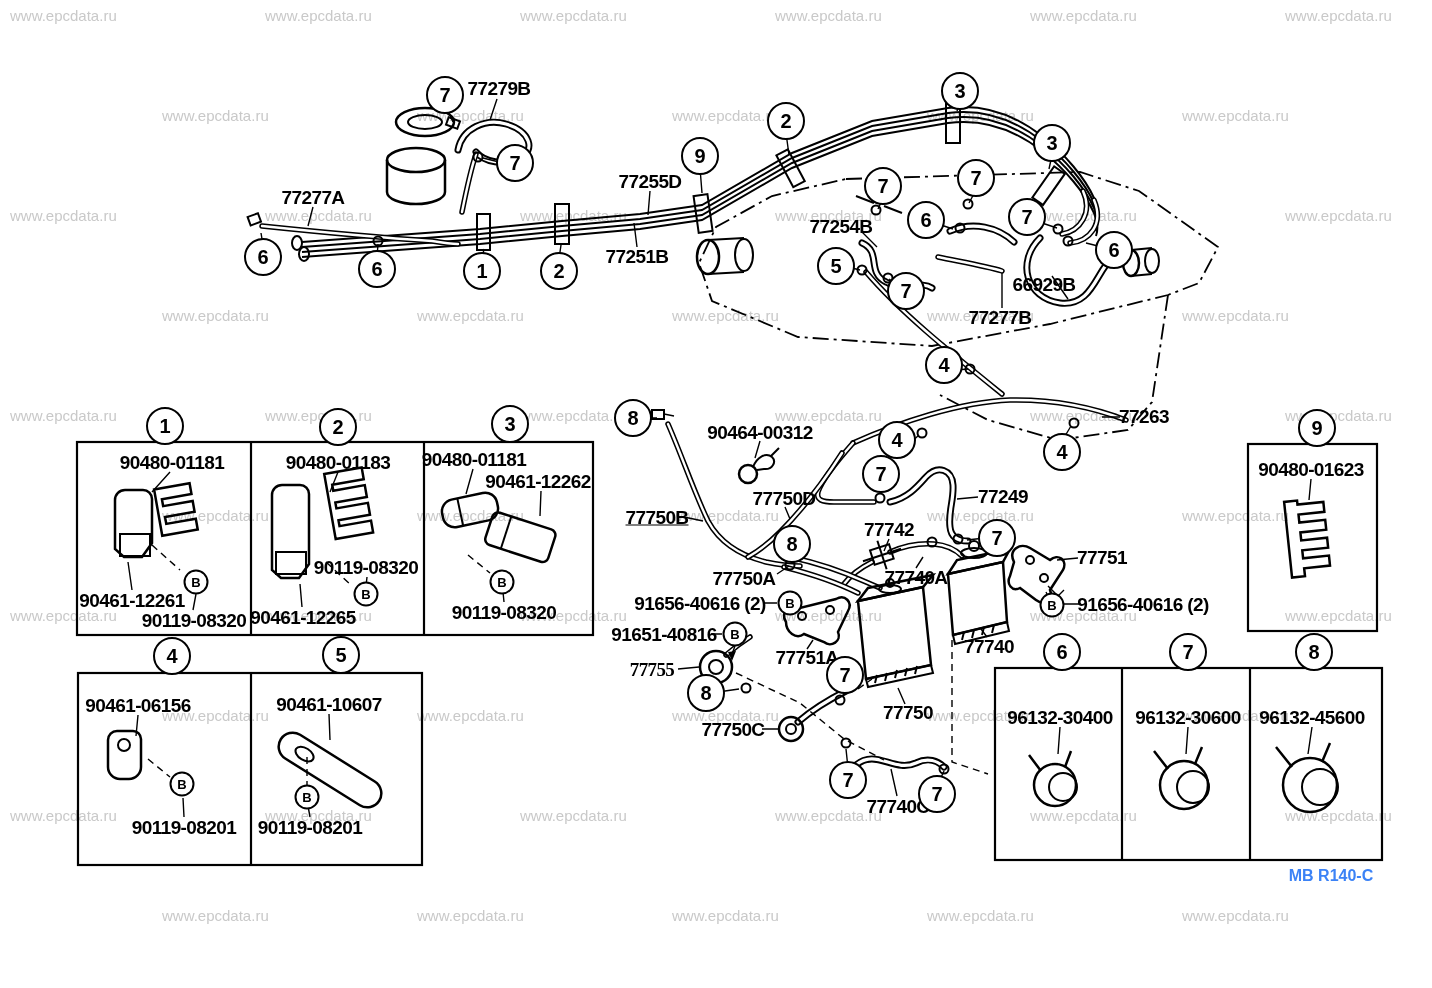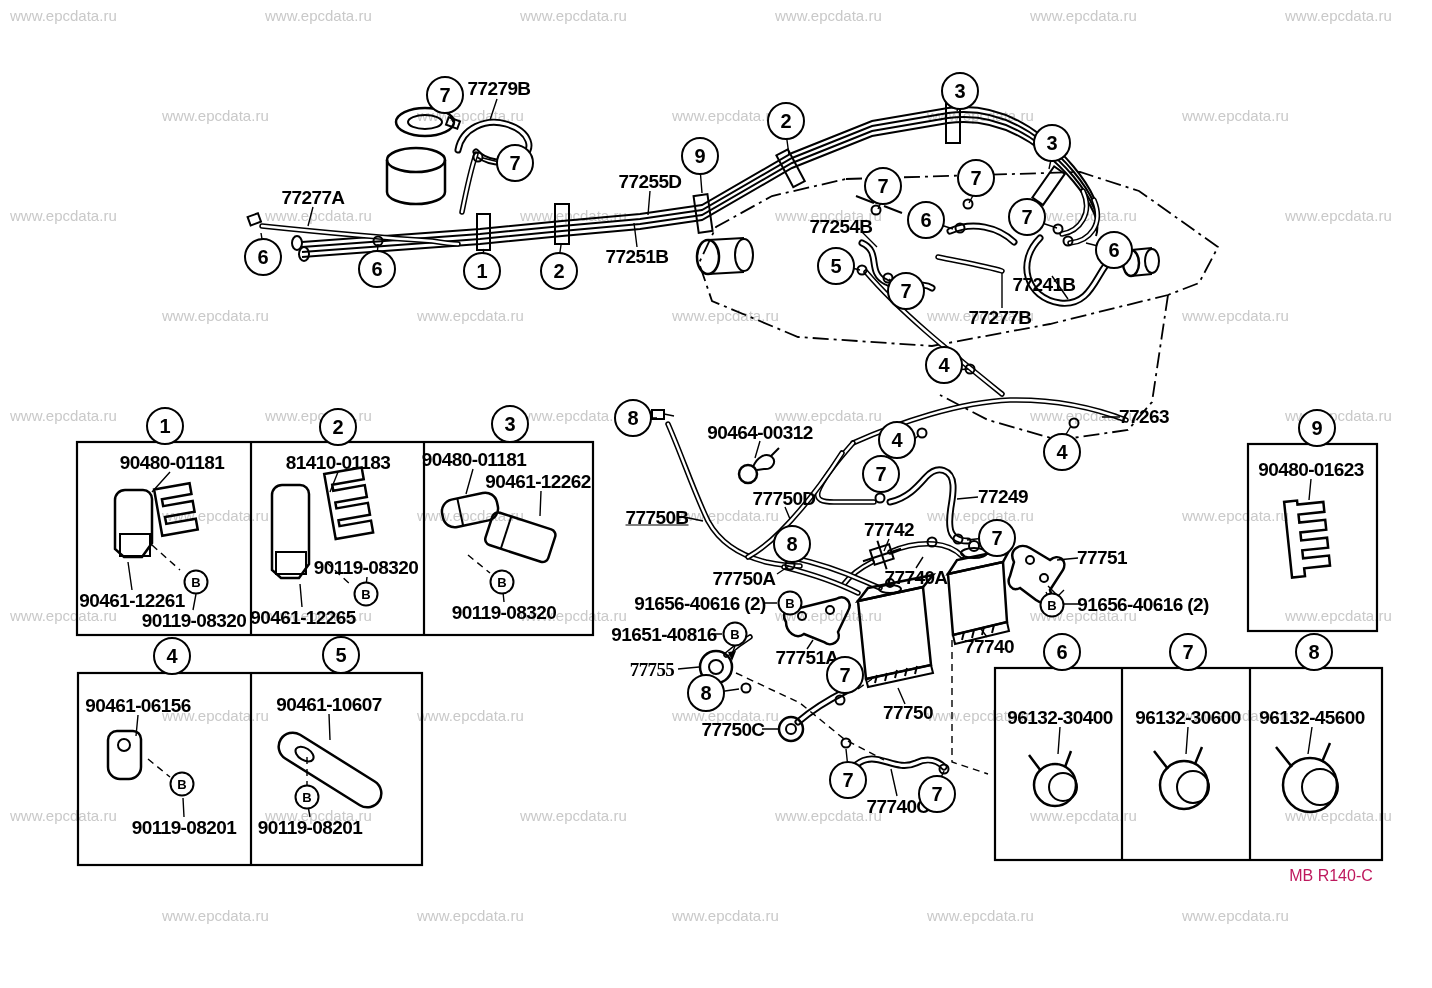--- a/index.html
+++ b/index.html
@@ -10,21 +10,21 @@
   #art{position:absolute;left:0;top:0;z-index:2;}
   #overlay{position:absolute;inset:0;z-index:3;}
   .plabel{position:absolute;transform:translate(-50%,-50%);font-weight:bold;font-size:19px;
           letter-spacing:-0.6px;color:#000;white-space:nowrap;line-height:1;}
   .callout{position:absolute;width:34px;height:34px;border:2.5px solid #000;border-radius:50%;
            background:#fff;display:flex;align-items:center;justify-content:center;
            font-weight:bold;font-size:20px;color:#000;transform:translate(-50%,-50%);line-height:1;}
   .bmark{position:absolute;width:21px;height:21px;border:2px solid #000;border-radius:50%;
          background:#fff;display:flex;align-items:center;justify-content:center;
          font-weight:bold;font-size:13px;color:#000;transform:translate(-50%,-50%);line-height:1;}
-  .code{position:absolute;transform:translate(-50%,-50%);font-weight:normal;font-size:16px;color:#be185d;white-space:nowrap;}
+  .code{position:absolute;transform:translate(-50%,-50%);font-weight:bold;font-size:16px;color:#3b82f6;white-space:nowrap;}
   
   .st  {stroke:#000;stroke-width:2;fill:none;}
   .st25{stroke:#000;stroke-width:2.5;fill:none;}
   .hs  {stroke:#000;stroke-width:7;fill:none;stroke-linecap:round;}
   .hc  {stroke:#fff;stroke-width:3.2;fill:none;stroke-linecap:round;}
   .ps  {stroke:#000;stroke-width:5.5;fill:none;stroke-linecap:round;}
   .pc  {stroke:#fff;stroke-width:2.4;fill:none;stroke-linecap:round;}
   .ln  {stroke:#000;stroke-width:1.4;fill:none;}
   .dsh {stroke:#000;stroke-width:1.4;fill:none;stroke-dasharray:7 5;}
   .phan{stroke:#000;stroke-width:1.8;fill:none;stroke-dasharray:16 5 3 5;}
@@ -361,21 +361,21 @@
     </g>
   </svg>
 
   <div id="overlay">
     <div class="code" style="left:1331px;top:876px;">MB R140-C</div>
   <div class="plabel" style="left: 499px; top: 88px;">77279B</div>
       <div class="plabel" style="left: 313px; top: 197px;">77277A</div>
       <div class="plabel" style="left: 650px; top: 181px;">77255D</div>
       <div class="plabel" style="left: 637px; top: 256px;">77251B</div>
       <div class="plabel" style="left: 841px; top: 226px;">77254B</div>
-      <div class="plabel" style="left: 1044px; top: 284px;">77241B</div>
+      <div class="plabel" style="left: 1044px; top: 284px;">66929B</div>
       <div class="plabel" style="left: 1000px; top: 317px;">77277B</div>
       <div class="plabel" style="left: 1144px; top: 416px;">77263</div>
       <div class="plabel" style="left: 760px; top: 432px;">90464-00312</div>
       <div class="plabel" style="left: 784px; top: 498px;">77750D</div>
       <div class="plabel" style="left: 657px; top: 517px; text-decoration: underline;">77750B</div>
       <div class="plabel" style="left: 1003px; top: 496px;">77249</div>
       <div class="plabel" style="left: 889px; top: 529px;">77742</div>
       <div class="plabel" style="left: 1102px; top: 557px; text-align: center;">77751</div>
       <div class="plabel" style="left: 744px; top: 578px;">77750A</div>
       <div class="plabel" style="left: 916px; top: 577px;">77740A</div>
@@ -384,21 +384,21 @@
       <div class="plabel" style="left: 664px; top: 634px;">91651-40816</div>
       <div class="plabel" style="left: 807px; top: 657px;">77751A</div>
       <div class="plabel" style="left: 989px; top: 646px;">77740</div>
       <div class="plabel" style="left: 652px; top: 669px; font-family: Liberation Serif, serif;">77755</div>
       <div class="plabel" style="left: 908px; top: 712px;">77750</div>
       <div class="plabel" style="left: 733px; top: 729px;">77750C</div>
       <div class="plabel" style="left: 898px; top: 806px;">77740C</div>
       <div class="plabel" style="left: 172px; top: 462px;">90480-01181</div>
       <div class="plabel" style="left: 132px; top: 600px;">90461-12261</div>
       <div class="plabel" style="left: 194px; top: 620px;">90119-08320</div>
-      <div class="plabel" style="left: 338px; top: 462px;">81410-01183</div>
+      <div class="plabel" style="left: 338px; top: 462px;">90480-01183</div>
       <div class="plabel" style="left: 366px; top: 567px;">90119-08320</div>
       <div class="plabel" style="left: 303px; top: 617px;">90461-12265</div>
       <div class="plabel" style="left: 474px; top: 459px;">90480-01181</div>
       <div class="plabel" style="left: 538px; top: 481px;">90461-12262</div>
       <div class="plabel" style="left: 504px; top: 612px;">90119-08320</div>
       <div class="plabel" style="left: 1311px; top: 469px;">90480-01623</div>
       <div class="plabel" style="left: 138px; top: 705px;">90461-06156</div>
       <div class="plabel" style="left: 184px; top: 827px;">90119-08201</div>
       <div class="plabel" style="left: 329px; top: 704px;">90461-10607</div>
       <div class="plabel" style="left: 310px; top: 827px;">90119-08201</div>

